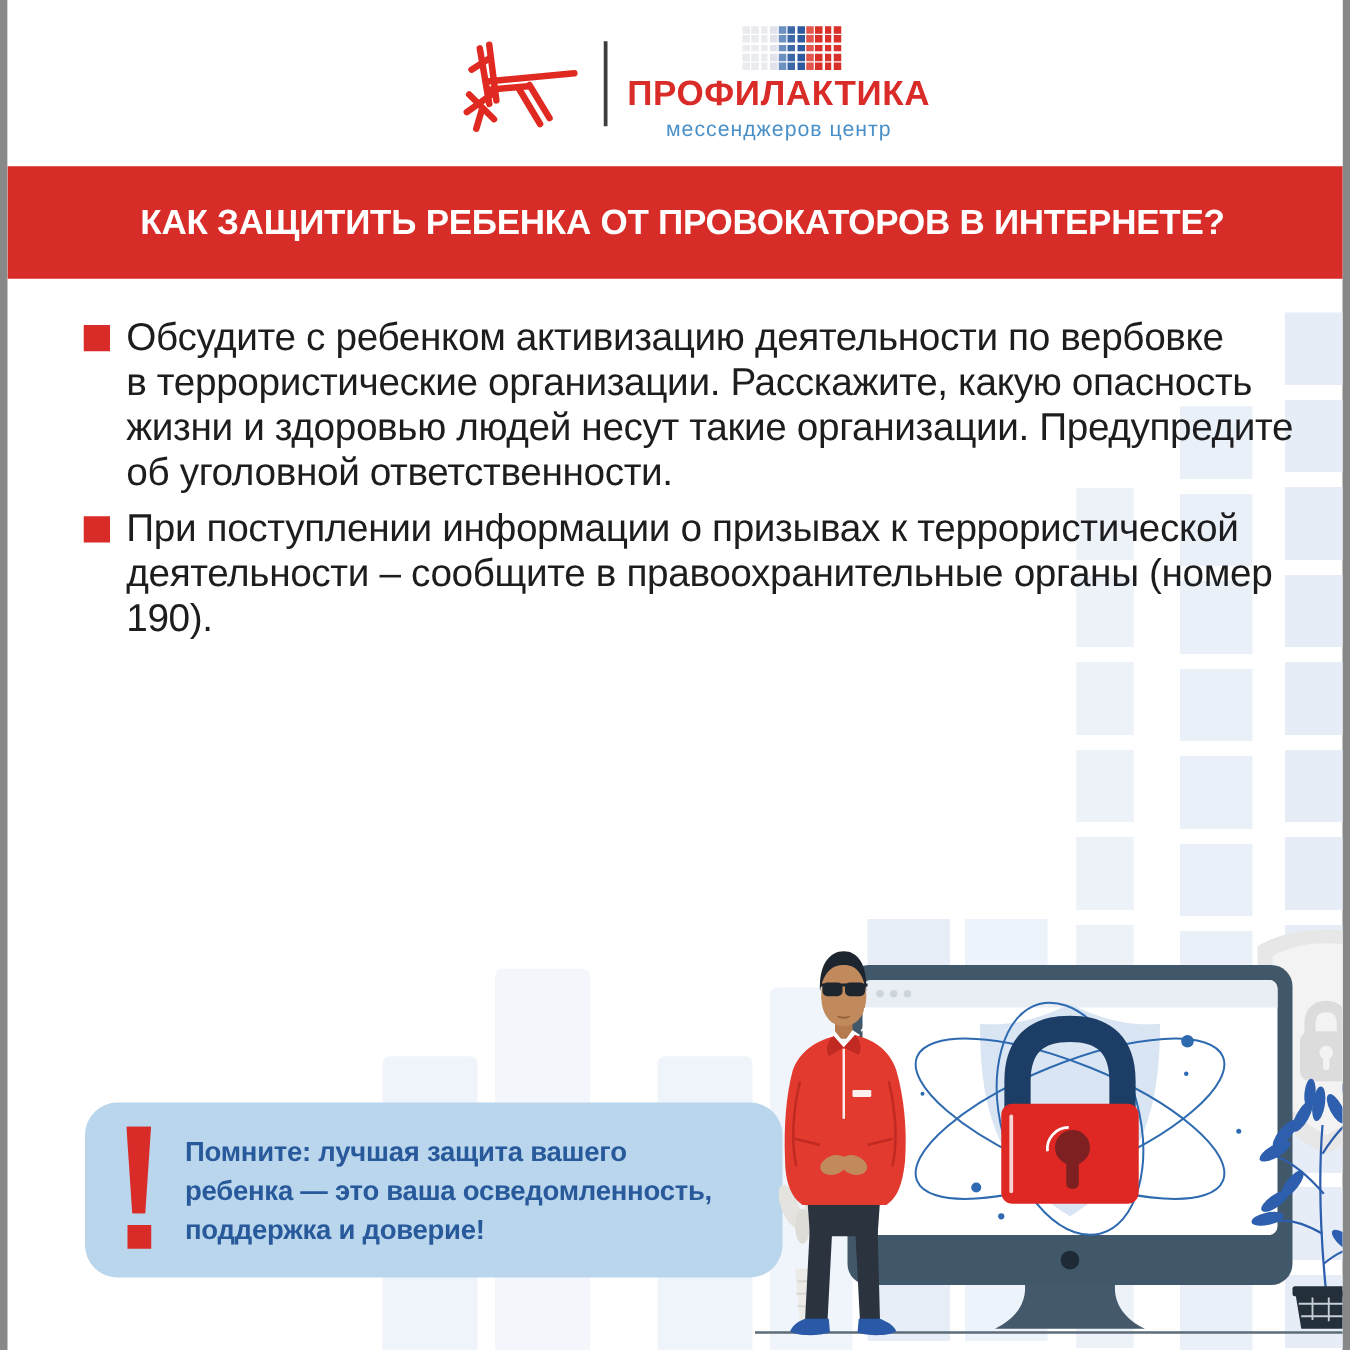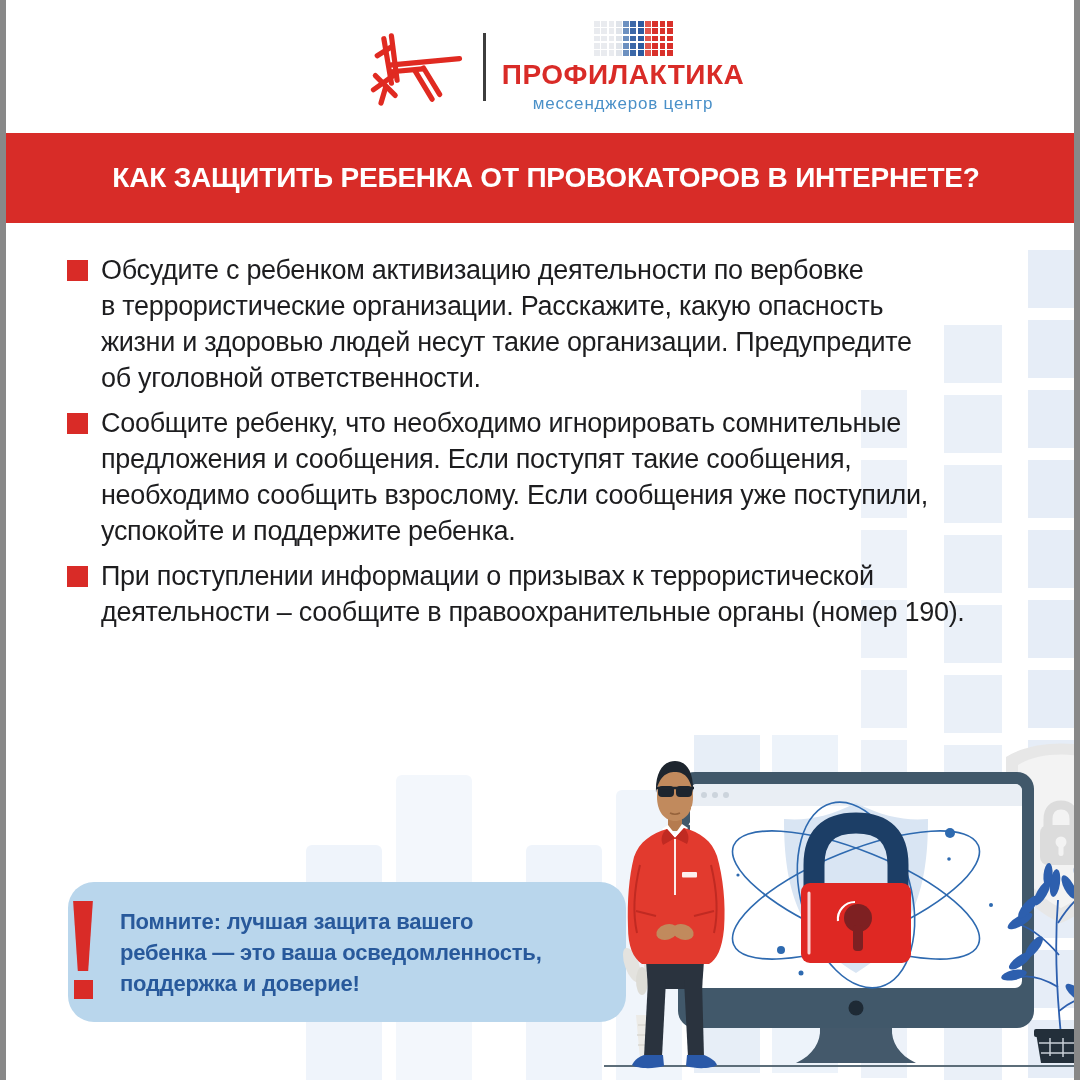--- a/index.html
+++ b/index.html
@@ -34,24 +34,24 @@
   .brand-subtitle{position:absolute;left:487px;top:94px;width:260px;text-align:center;
     font-size:17px;font-weight:400;letter-spacing:.8px;color:var(--subtitle-blue);}
   
   .banner{position:absolute;left:0;top:133px;width:1080px;height:90px;background:var(--banner-bg);
     display:flex;align-items:center;justify-content:center;z-index:1;}
   .banner h1{color:#fff;font-size:28px;font-weight:800;letter-spacing:-.2px;white-space:nowrap;}
   
   .tips{position:absolute;left:61px;top:252px;width:1000px;z-index:1;}
   .tip{display:flex;gap:13px;margin-bottom:9px;}
   .tip .bullet{flex:none;width:21px;height:21px;margin-top:8px;background:var(--accent-red);}
-  .tip p{font-size:27px;line-height:36px;letter-spacing:-.3px;color:var(--body-text);white-space:pre-line;}
+  .tip p{font-size:31px;line-height:36px;letter-spacing:-.3px;color:var(--body-text);white-space:pre-line;}
   
   .note{position:absolute;left:62px;top:882px;width:558px;height:140px;border-radius:26px;
-    background:var(--note-bg);display:flex;align-items:center;gap:22px;z-index:2;}
+    background:var(--note-bg);display:flex;align-items:center;gap:22px;padding-left:28px;z-index:2;}
   .excl{flex:none;width:30px;display:flex;flex-direction:column;align-items:center;margin-top:-4px;}
   .excl-bar{width:26px;height:70px;background:var(--accent-red);
     clip-path:polygon(12% 0,88% 0,70% 100%,30% 100%);}
   .excl-dot{width:19px;height:19px;background:var(--accent-red);margin-top:9px;}
   .note p{font-size:22px;line-height:31px;font-weight:700;letter-spacing:-.2px;
     color:var(--note-text);white-space:pre-line;}
   
   .scene{position:absolute;left:570px;top:725px;width:510px;height:355px;z-index:3;}
 </style>
 </head>
@@ -150,27 +150,20 @@
     <h1>КАК ЗАЩИТИТЬ РЕБЕНКА ОТ ПРОВОКАТОРОВ В ИНТЕРНЕТЕ?</h1>
   </div>
 
   <main class="tips">
     <div class="tip">
       <span class="bullet"></span>
       <p>Обсудите с ребенком активизацию деятельности по вербовке
 в террористические организации. Расскажите, какую опасность
 жизни и здоровью людей несут такие организации. Предупредите
 об уголовной ответственности.</p>
-    </div>
-    <div class="tip">
-      <span class="bullet"></span>
-      <p>Сообщите ребенку, что необходимо игнорировать сомнительные
-предложения и сообщения. Если поступят такие сообщения,
-необходимо сообщить взрослому. Если сообщения уже поступили,
-успокойте и поддержите ребенка.</p>
     </div>
     <div class="tip">
       <span class="bullet"></span>
       <p>При поступлении информации о призывах к террористической
 деятельности – сообщите в правоохранительные органы (номер 190).</p>
     </div>
   </main>
 
   <aside class="note">
     <div class="excl">

